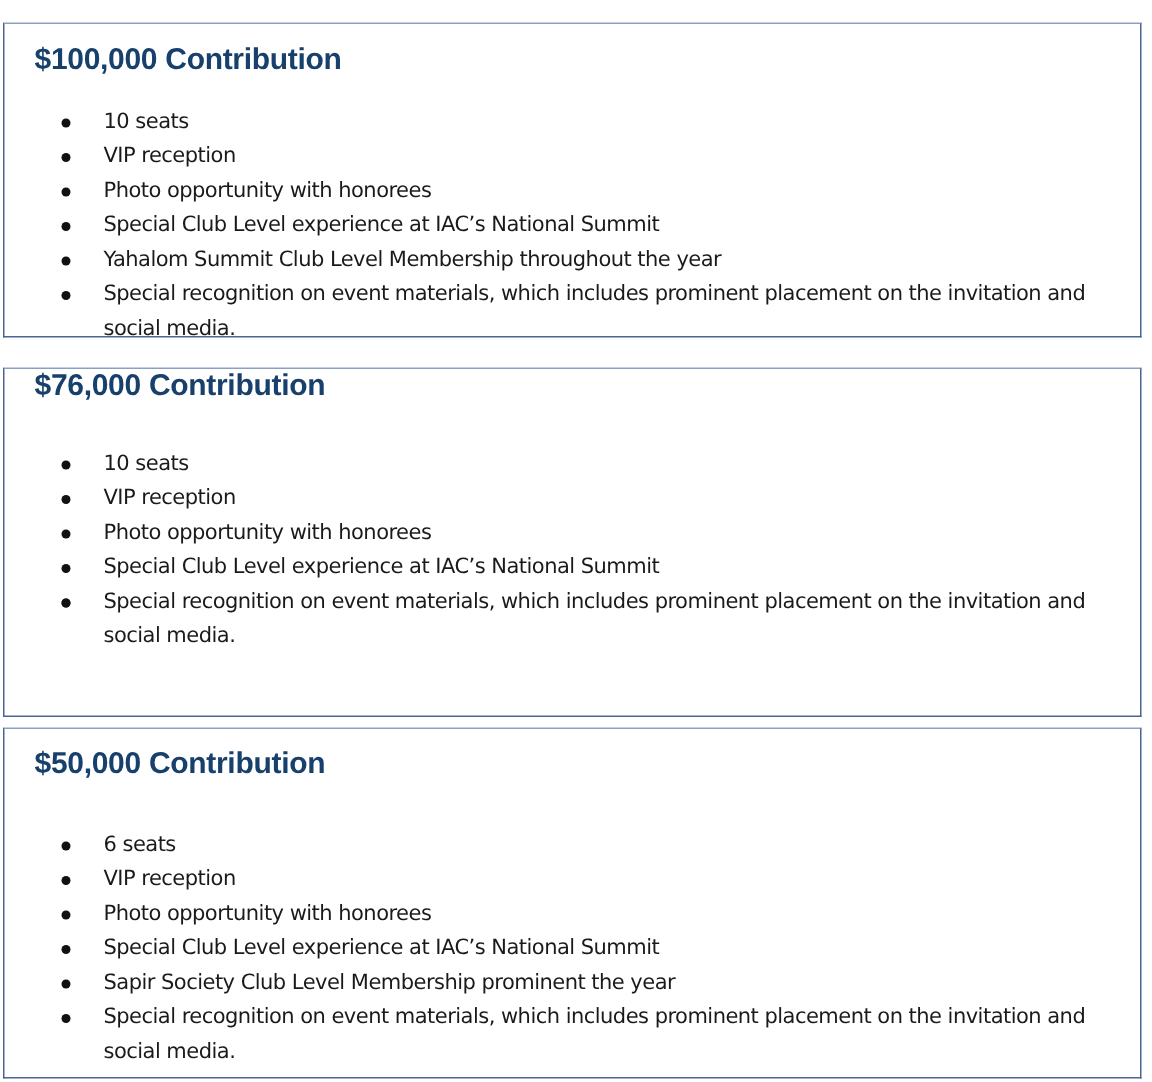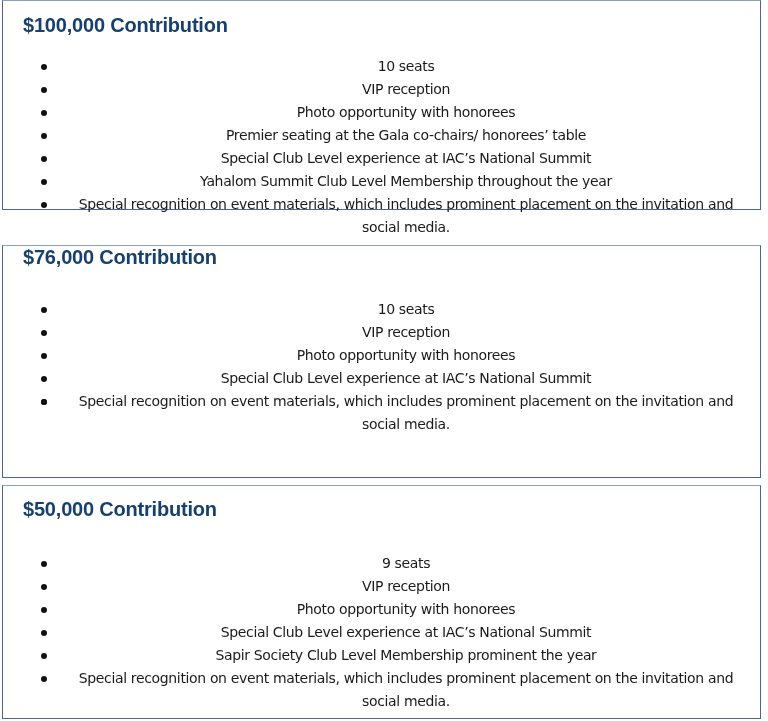--- a/index.html
+++ b/index.html
@@ -6,21 +6,21 @@
     body { width: 768px; height: 721px; position: relative; overflow: hidden; font-family: "Liberation Sans", sans-serif; }
     .box {
       position: absolute;
       left: 2px;
       width: 759px;
       border: 1px solid #4a6592;
       border-top-color: #8aa0c2;
       background: #ffffff;
       box-sizing: border-box;
     }
-    #box-1 { top: 0; height: 210px; }
+    #box-1 { top: 15px; height: 210px; }
     #box-2 { top: 245px; height: 233px; }
     #box-3 { top: 485px; height: 234px; }
     .title {
       position: absolute;
       left: 20px;
       margin: 0;
       font-family: "Liberation Sans", sans-serif;
       font-weight: bold;
       font-size: 20px;
       color: #17406d;
@@ -29,21 +29,20 @@
     #box-1 .title { top: 13px; }
     #box-2 .title { top: 0; }
     #box-3 .title { top: 12px; }
     ul.benefits {
       position: absolute;
       left: 0;
       margin: 0;
       padding: 0;
       list-style: none;
       width: 740px;
-      text-align: center;
     }
     #box-1 ul.benefits { top: 54px; }
     #box-2 ul.benefits { top: 52px; }
     #box-3 ul.benefits { top: 66px; }
     ul.benefits li {
       position: relative;
       padding-left: 66px;
       font-family: "DejaVu Sans", sans-serif;
       font-size: 14px;
       line-height: 23px;
@@ -62,21 +61,20 @@
   </style>
 </head>
 <body>
 
 <div class="box" id="box-1">
   <h2 class="title">$100,000 Contribution</h2>
   <ul class="benefits">
     <li><span class="bullet"></span><span>10 seats</span></li>
     <li><span class="bullet"></span><span>VIP reception</span></li>
     <li><span class="bullet"></span><span>Photo opportunity with honorees</span></li>
-    <li><span class="bullet"></span><span>Premier seating at the Gala co-chairs/ honorees’ table</span></li>
     <li><span class="bullet"></span><span>Special Club Level experience at IAC’s National Summit</span></li>
     <li><span class="bullet"></span><span>Yahalom Summit Club Level Membership throughout the year</span></li>
     <li><span class="bullet"></span><span>Special recognition on event materials, which includes prominent placement on the invitation and social media.</span></li>
   </ul>
 </div>
 
 <div class="box" id="box-2">
   <h2 class="title">$76,000 Contribution</h2>
   <ul class="benefits">
     <li><span class="bullet"></span><span>10 seats</span></li>
@@ -84,20 +82,20 @@
     <li><span class="bullet"></span><span>Photo opportunity with honorees</span></li>
     <li><span class="bullet"></span><span>Special Club Level experience at IAC’s National Summit</span></li>
     <li><span class="bullet"></span></li>
     <li><span class="bullet"></span><span>Special recognition on event materials, which includes prominent placement on the invitation and social media.</span></li>
   </ul>
 </div>
 
 <div class="box" id="box-3">
   <h2 class="title">$50,000 Contribution</h2>
   <ul class="benefits">
-    <li><span class="bullet"></span><span>9 seats</span></li>
+    <li><span class="bullet"></span><span>6 seats</span></li>
     <li><span class="bullet"></span><span>VIP reception</span></li>
     <li><span class="bullet"></span><span>Photo opportunity with honorees</span></li>
     <li><span class="bullet"></span><span>Special Club Level experience at IAC’s National Summit</span></li>
     <li><span class="bullet"></span><span>Sapir Society Club Level Membership prominent the year</span></li>
     <li><span class="bullet"></span><span>Special recognition on event materials, which includes prominent placement on the invitation and social media.</span></li>
   </ul>
 </div>
 
 </body></html>

